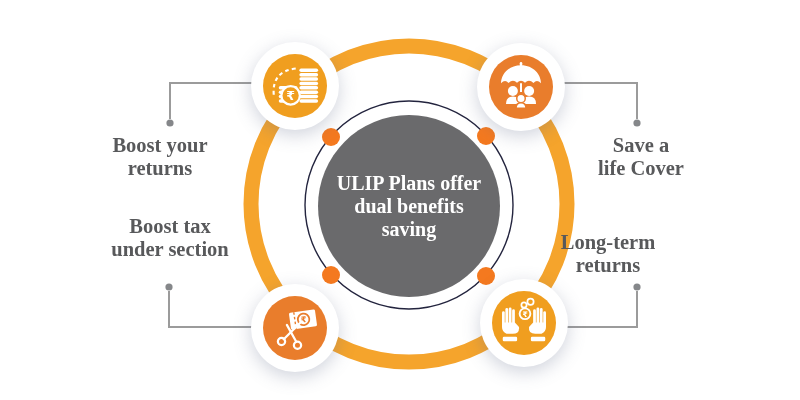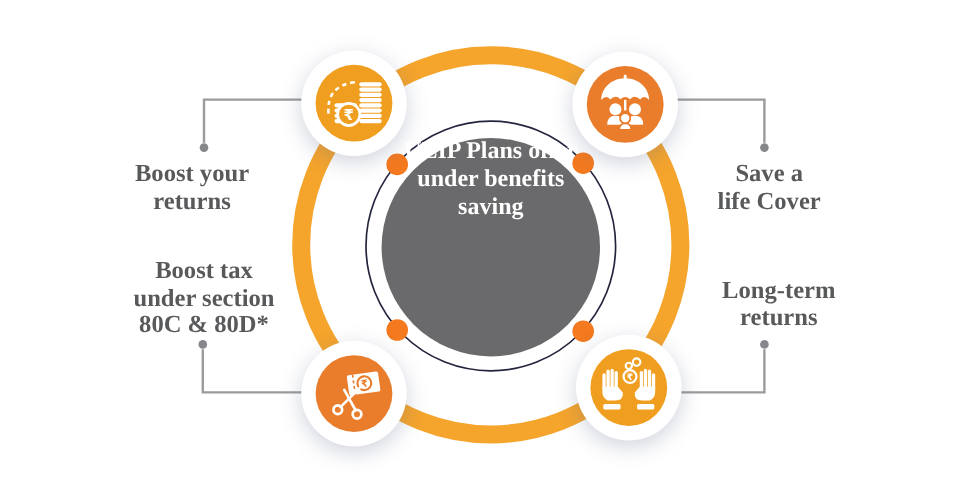--- a/index.html
+++ b/index.html
@@ -16,29 +16,29 @@
   .connector{fill:none;stroke:var(--connector-gray);stroke-width:2;}
   .conn-dot{fill:#85878A;}
   .icon-node{position:absolute;width:88px;height:88px;border-radius:50%;background:#fff;
              box-shadow:0 5px 18px rgba(100,110,140,.30);display:flex;align-items:center;justify-content:center;}
   .icon-disc{width:64px;height:64px;border-radius:50%;display:flex;align-items:center;justify-content:center;}
   .icon-disc.gold{background:var(--icon-gold);}
   .icon-disc.deep{background:var(--icon-deep-orange);}
   .icon-disc svg{width:60px;height:60px;display:block;}
   .center-circle{position:absolute;left:318px;top:115px;width:182px;height:182px;border-radius:50%;
                  background:var(--center-gray);color:#fff;display:flex;flex-direction:column;
-                 align-items:center;text-align:center;
+                 justify-content:center;align-items:center;text-align:center;
                  font-weight:bold;font-size:20px;line-height:23px;}
   .label{position:absolute;text-align:center;color:var(--label-text);font-weight:bold;
          font-size:20.5px;line-height:22.5px;}
   .label span{display:block;}
   .lbl-tl{left:80px;top:134px;width:160px;}
   .lbl-tr{left:561px;top:134px;width:160px;}
   .lbl-bl{left:75px;top:215px;width:190px;}
-  .lbl-br{left:569px;top:231px;width:160px;}
+  .lbl-br{left:528px;top:231px;width:160px;}
   .rupee{font-family:"DejaVu Sans",sans-serif;font-weight:bold;}
 </style>
 </head>
 <body>
 
 <div class="canvas">
 
   <svg class="art" width="800" height="400" viewBox="0 0 800 400">
     <path class="connector" d="M 262 83 L 170 83 L 170 119"></path>
     <circle class="conn-dot" cx="170" cy="123" r="3.6"></circle>
@@ -142,35 +142,34 @@
             <path d="M -17.6 -0.5 L -7.3 -0.5 L -4 3.2 Q -3.4 8.6 -9 8.6 L -14 8.6 Q -17.6 7 -17.6 3 Z"></path>
             <rect x="-17" y="11" width="11.5" height="3.6" rx="1"></rect>
           </g>
         </g>
       </svg>
     </div>
   </div>
 
   <div class="center-circle">
     <span>ULIP Plans offer</span>
-    <span>under benefits</span>
+    <span>dual benefits</span>
     <span>saving</span>
   </div>
 
   <div class="label lbl-tl">
     <span>Boost your</span>
     <span>returns</span>
   </div>
   <div class="label lbl-tr">
     <span>Save a</span>
     <span>life Cover</span>
   </div>
   <div class="label lbl-bl">
     <span>Boost tax</span>
     <span>under section</span>
-    <span>80C &amp; 80D*</span>
   </div>
   <div class="label lbl-br">
     <span>Long-term</span>
     <span>returns</span>
   </div>
 
 </div>
 
 </body></html>

